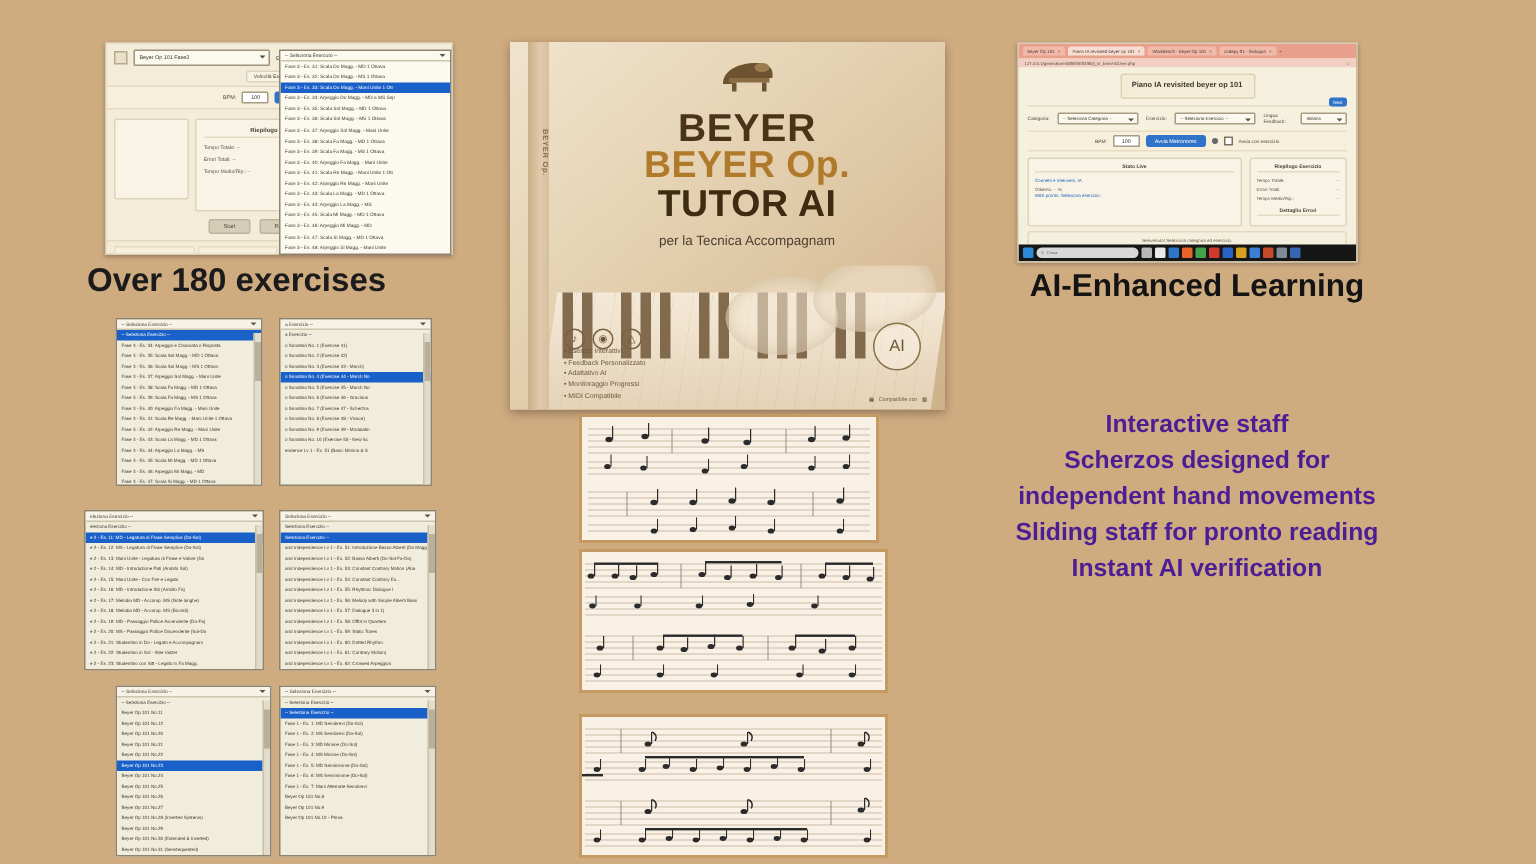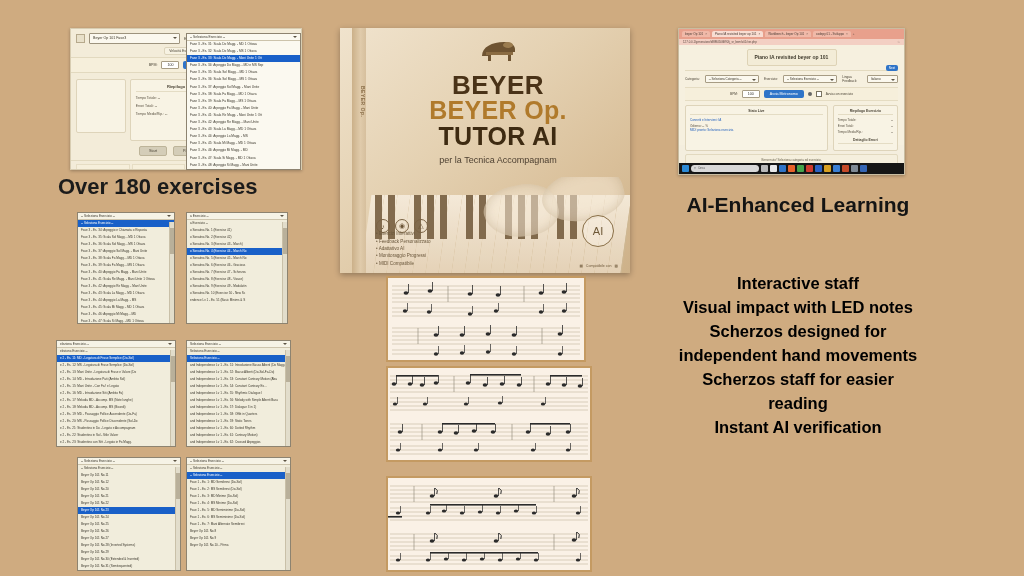--- a/index.html
+++ b/index.html
@@ -124,22 +124,22 @@
 
   
   .staff{position:absolute;background:#faf1e6;border:2px solid #c49a62;}
   #staff1{left:386px;top:276px;width:196px;height:82px;}
   #staff2{left:386px;top:366px;width:202px;height:92px;}
   #staff3{left:386px;top:476px;width:202px;height:92px;}
   .staff svg{display:block;width:100%;height:100%;}
 
   
   #h-left{position:absolute;left:58px;top:174px;width:250px;font-size:22px;font-weight:bold;color:#1b1b1b;}
-  #h-right{position:absolute;left:672px;top:192px;width:252px;text-align:center;font-size:21px;font-weight:bold;color:#141414;line-height:1.22;}
-  #body-right{position:absolute;left:672px;top:272px;width:252px;text-align:center;font-size:16.5px;font-weight:bold;color:#000000;line-height:1.45;}
+  #h-right{position:absolute;left:672px;top:178px;width:252px;text-align:center;font-size:21px;font-weight:bold;color:#141414;line-height:1.22;}
+  #body-right{position:absolute;left:672px;top:272px;width:252px;text-align:center;font-size:16.5px;font-weight:bold;color:#4c1d95;line-height:1.45;}
 </style>
 </head>
 <body>
 
 <div class="stage">
 
   <div class="shot" id="app-top-left">
     <div class="tl-bar">
       <div class="tl-icon"></div>
       <div class="tl-select" style="width:78px">Beyer Op 101 Fase3</div>
@@ -750,19 +750,18 @@
         <line x1="26" y1="56" x2="26" y2="72"></line>
           <line x1="166" y1="56" x2="166" y2="72"></line>
       </g>
     </svg>
   </div>
 
   <div id="h-left">Over 180 exercises</div>
   <div id="h-right">AI-Enhanced Learning</div>
   <div id="body-right">
       <div>Interactive staff</div>
-      <div>Visual impact with LED notes</div>
       <div>Scherzos designed for independent hand movements</div>
-      <div>Scherzos staff for easier reading</div>
+      <div>Sliding staff for pronto reading</div>
       <div>Instant AI verification</div>
     </div>
 
 </div>
 
 </body></html>

